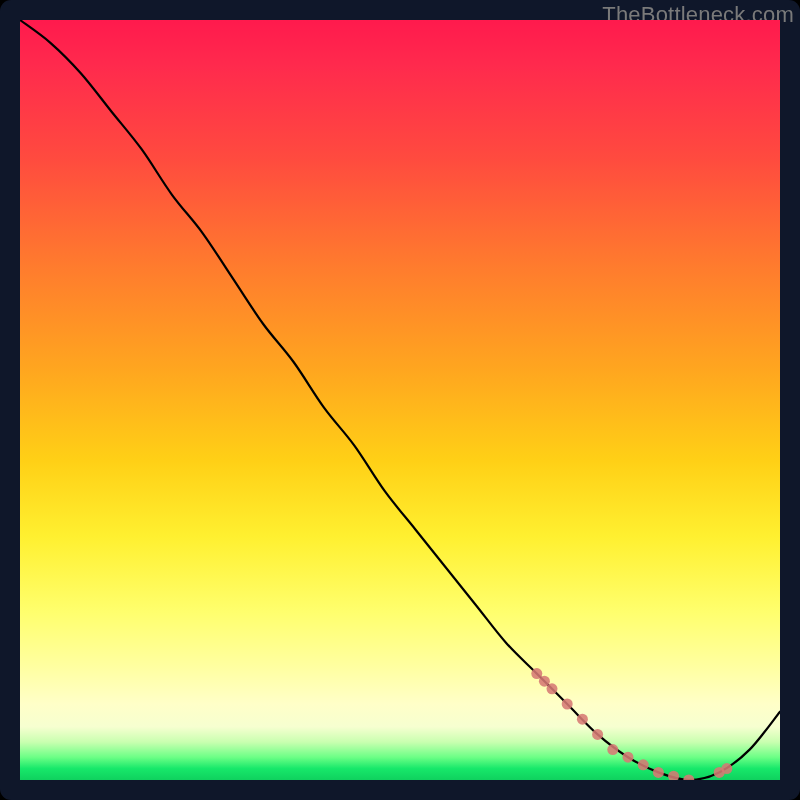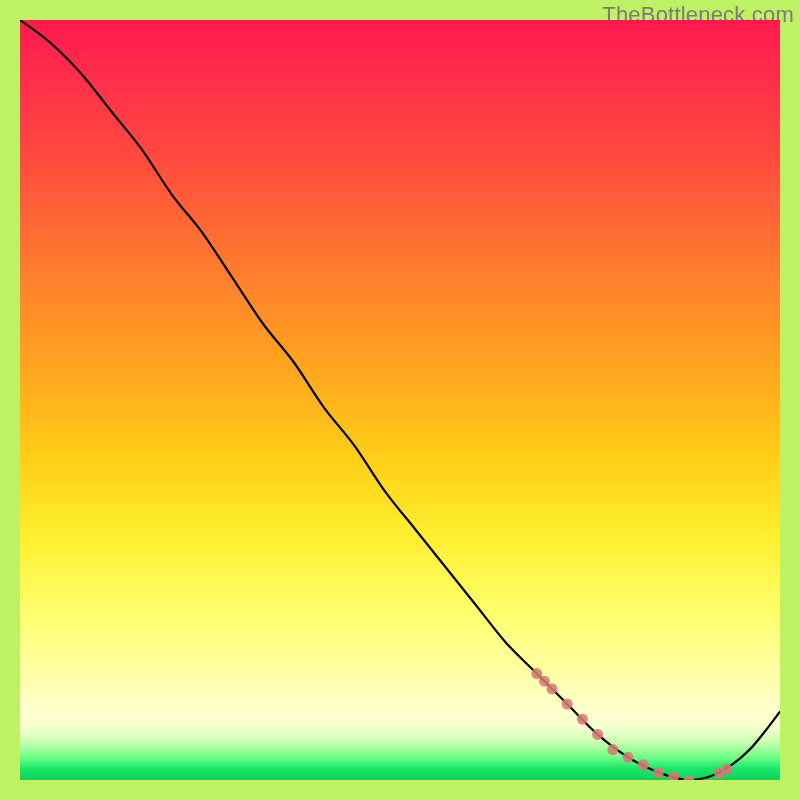--- a/index.html
+++ b/index.html
@@ -8,21 +8,22 @@
     width: 800px;
     height: 800px;
     background: #000;
     font-family: Arial, Helvetica, sans-serif;
     overflow: hidden;
   }
   .stage {
     position: relative;
     width: 800px;
     height: 800px;
-    background: #bef264;
+    background: #0f172a;
+    border-radius: 11px;
   }
   .plot {
     position: absolute;
     left: 20px;
     top: 20px;
     width: 760px;
     height: 760px;
     overflow: hidden;
   }
   .gradient {

